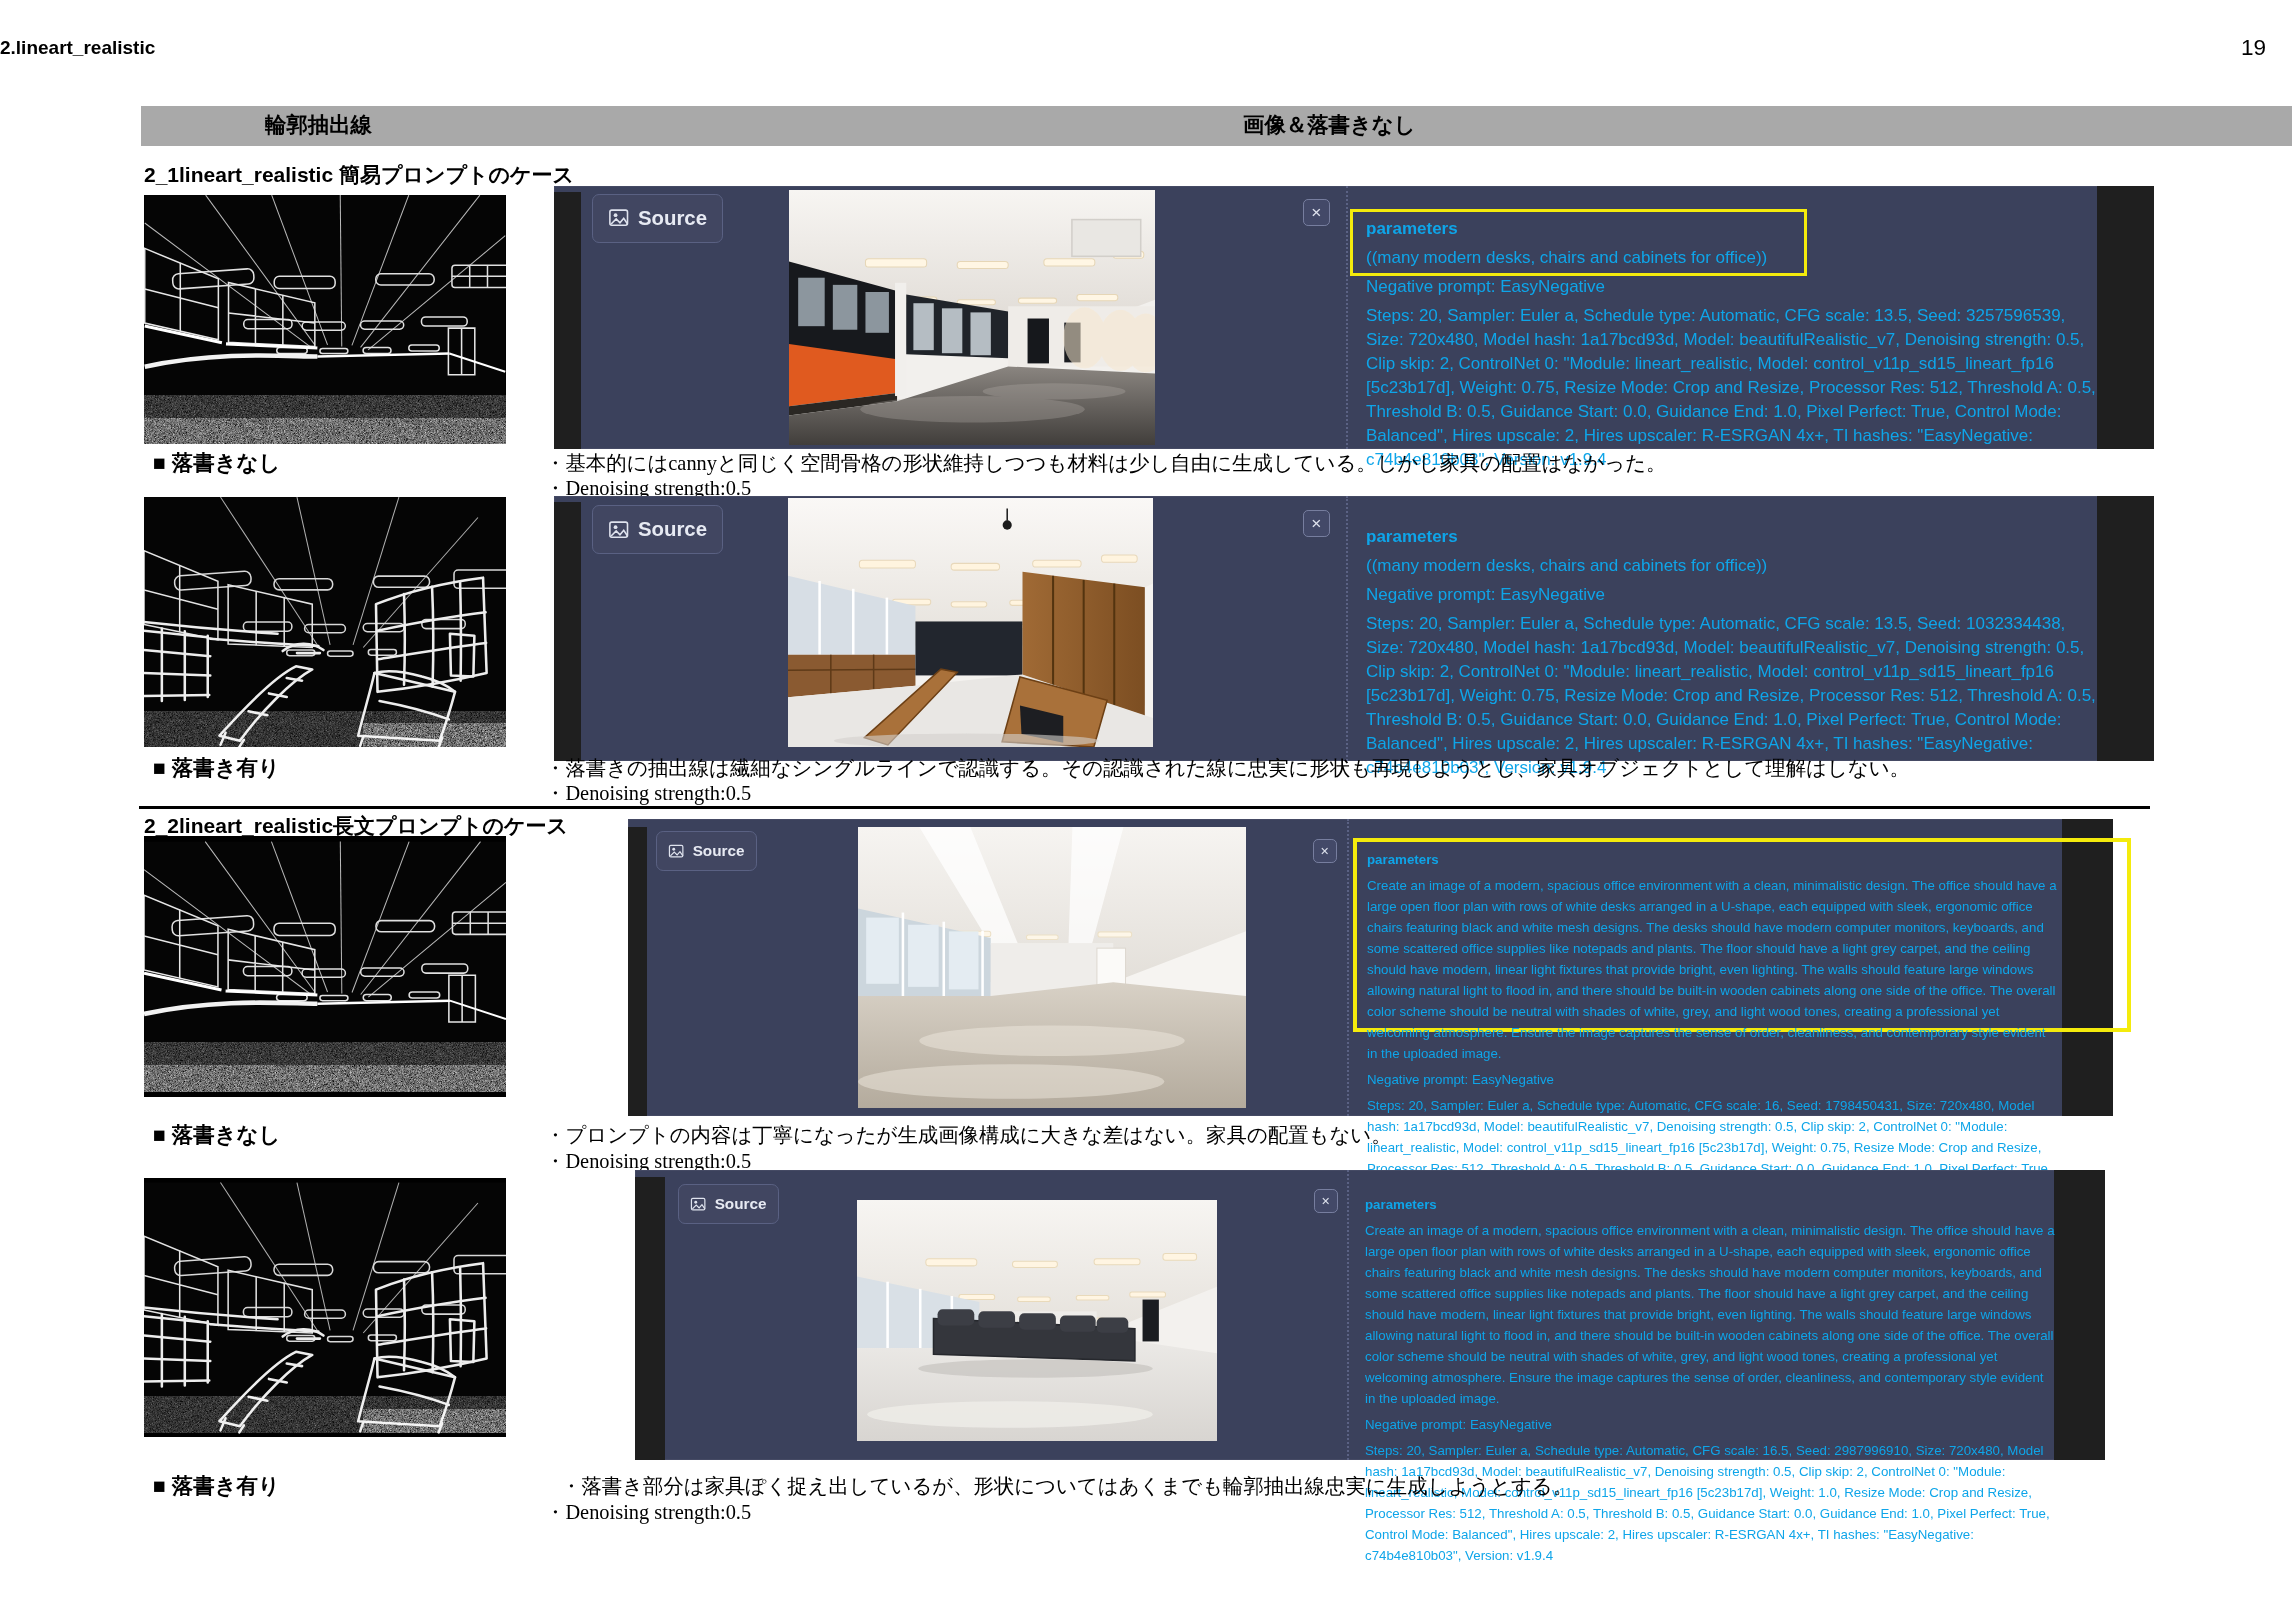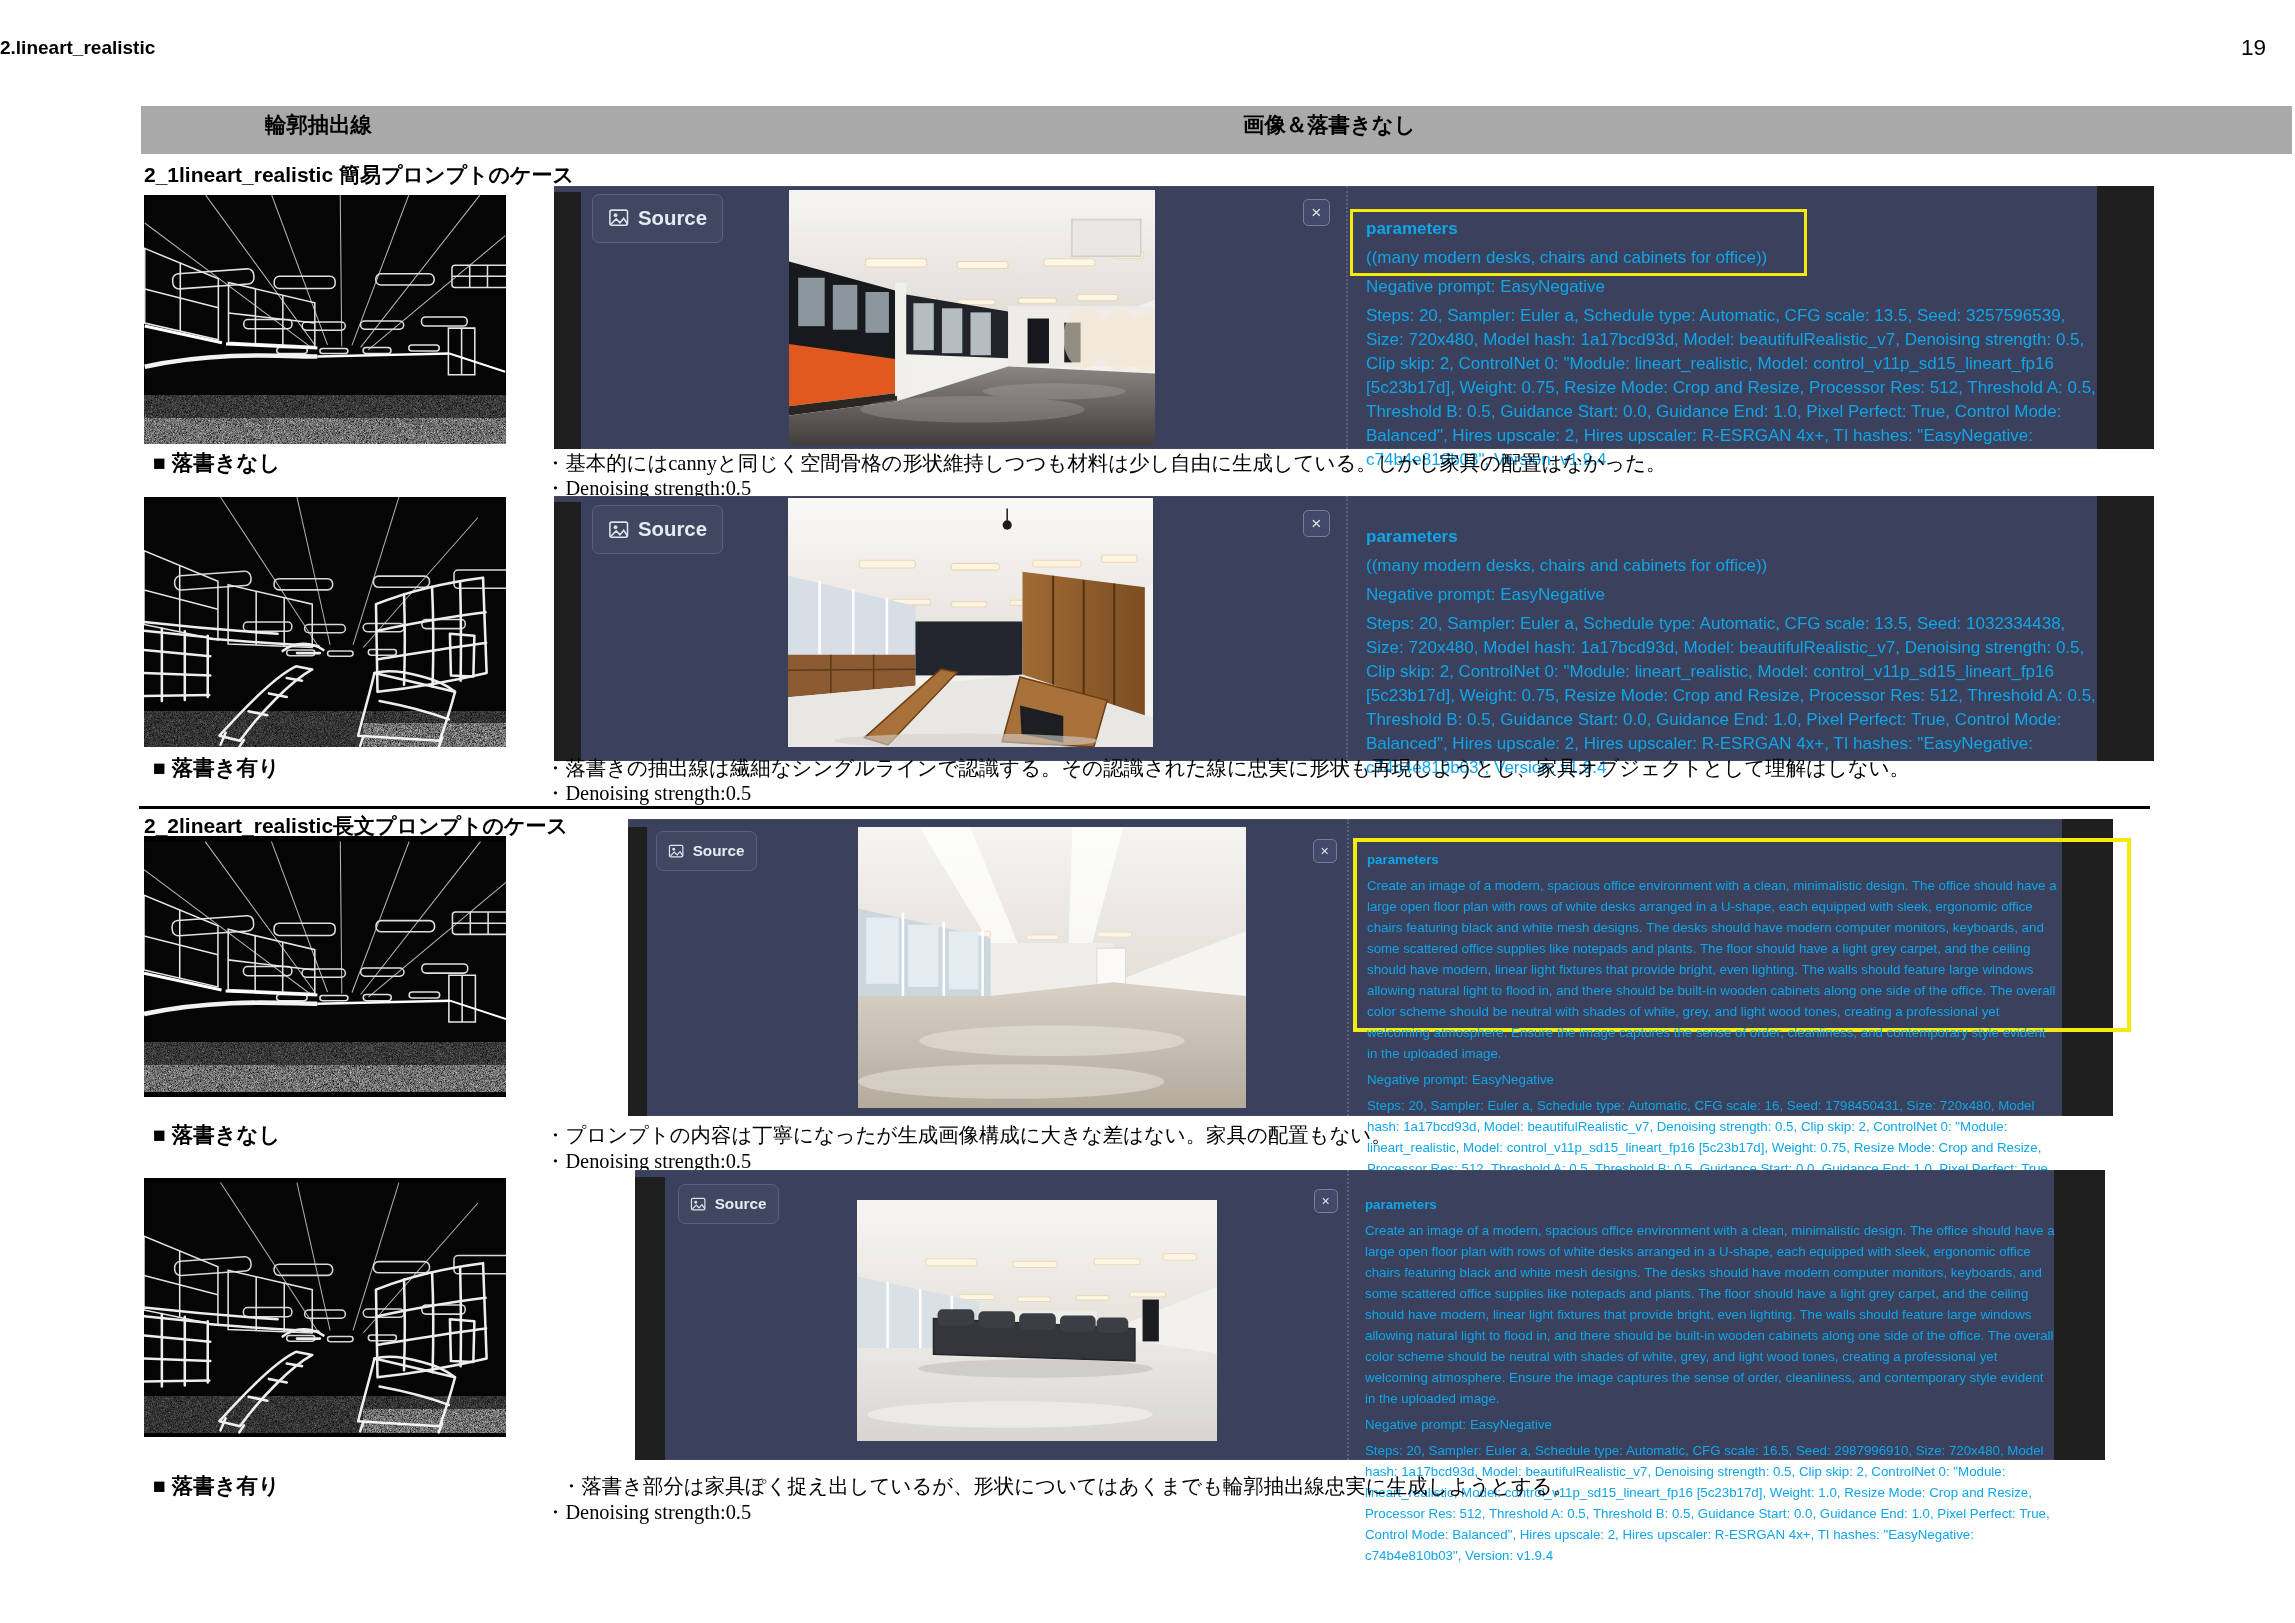--- a/index.html
+++ b/index.html
@@ -3,21 +3,21 @@
 <meta charset="utf-8">
 <style>
   html,body{margin:0;padding:0;background:#ffffff;}
   .page{position:relative;width:2295px;height:1623px;background:#ffffff;overflow:hidden;
         font-family:"Liberation Sans","DejaVu Sans",sans-serif;color:#000;}
 
   
   .doc-title{position:absolute;left:0;top:37px;width:2295px;
              font-weight:bold;font-size:19px;}
   .page-num{position:absolute;left:2241px;top:35px;font-size:22.5px;}
-  .graybar{position:absolute;left:141px;top:106px;width:2151px;height:48px;background:#a9a9a9;}
+  .graybar{position:absolute;left:141px;top:106px;width:2151px;height:40px;background:#a9a9a9;}
   .graybar .gl{position:absolute;left:124px;top:4.1px;font-weight:bold;font-size:21.4px;}
   .graybar .gr{position:absolute;left:1102px;top:4.1px;font-weight:bold;font-size:21.4px;}
   .secheading{position:absolute;font-weight:bold;font-size:21px;white-space:nowrap;text-align:center;}
   .h1{left:144px;top:161px;} .h2{left:144px;top:812px;}
   .divline{position:absolute;left:139px;top:806px;width:2011px;height:2.6px;background:#000;}
 
   
   .lineart{position:absolute;background:#000;display:block;}
   .la1{left:144px;top:195px;width:362px;height:249px;}
   .la2{left:144px;top:497px;width:362px;height:250px;}

